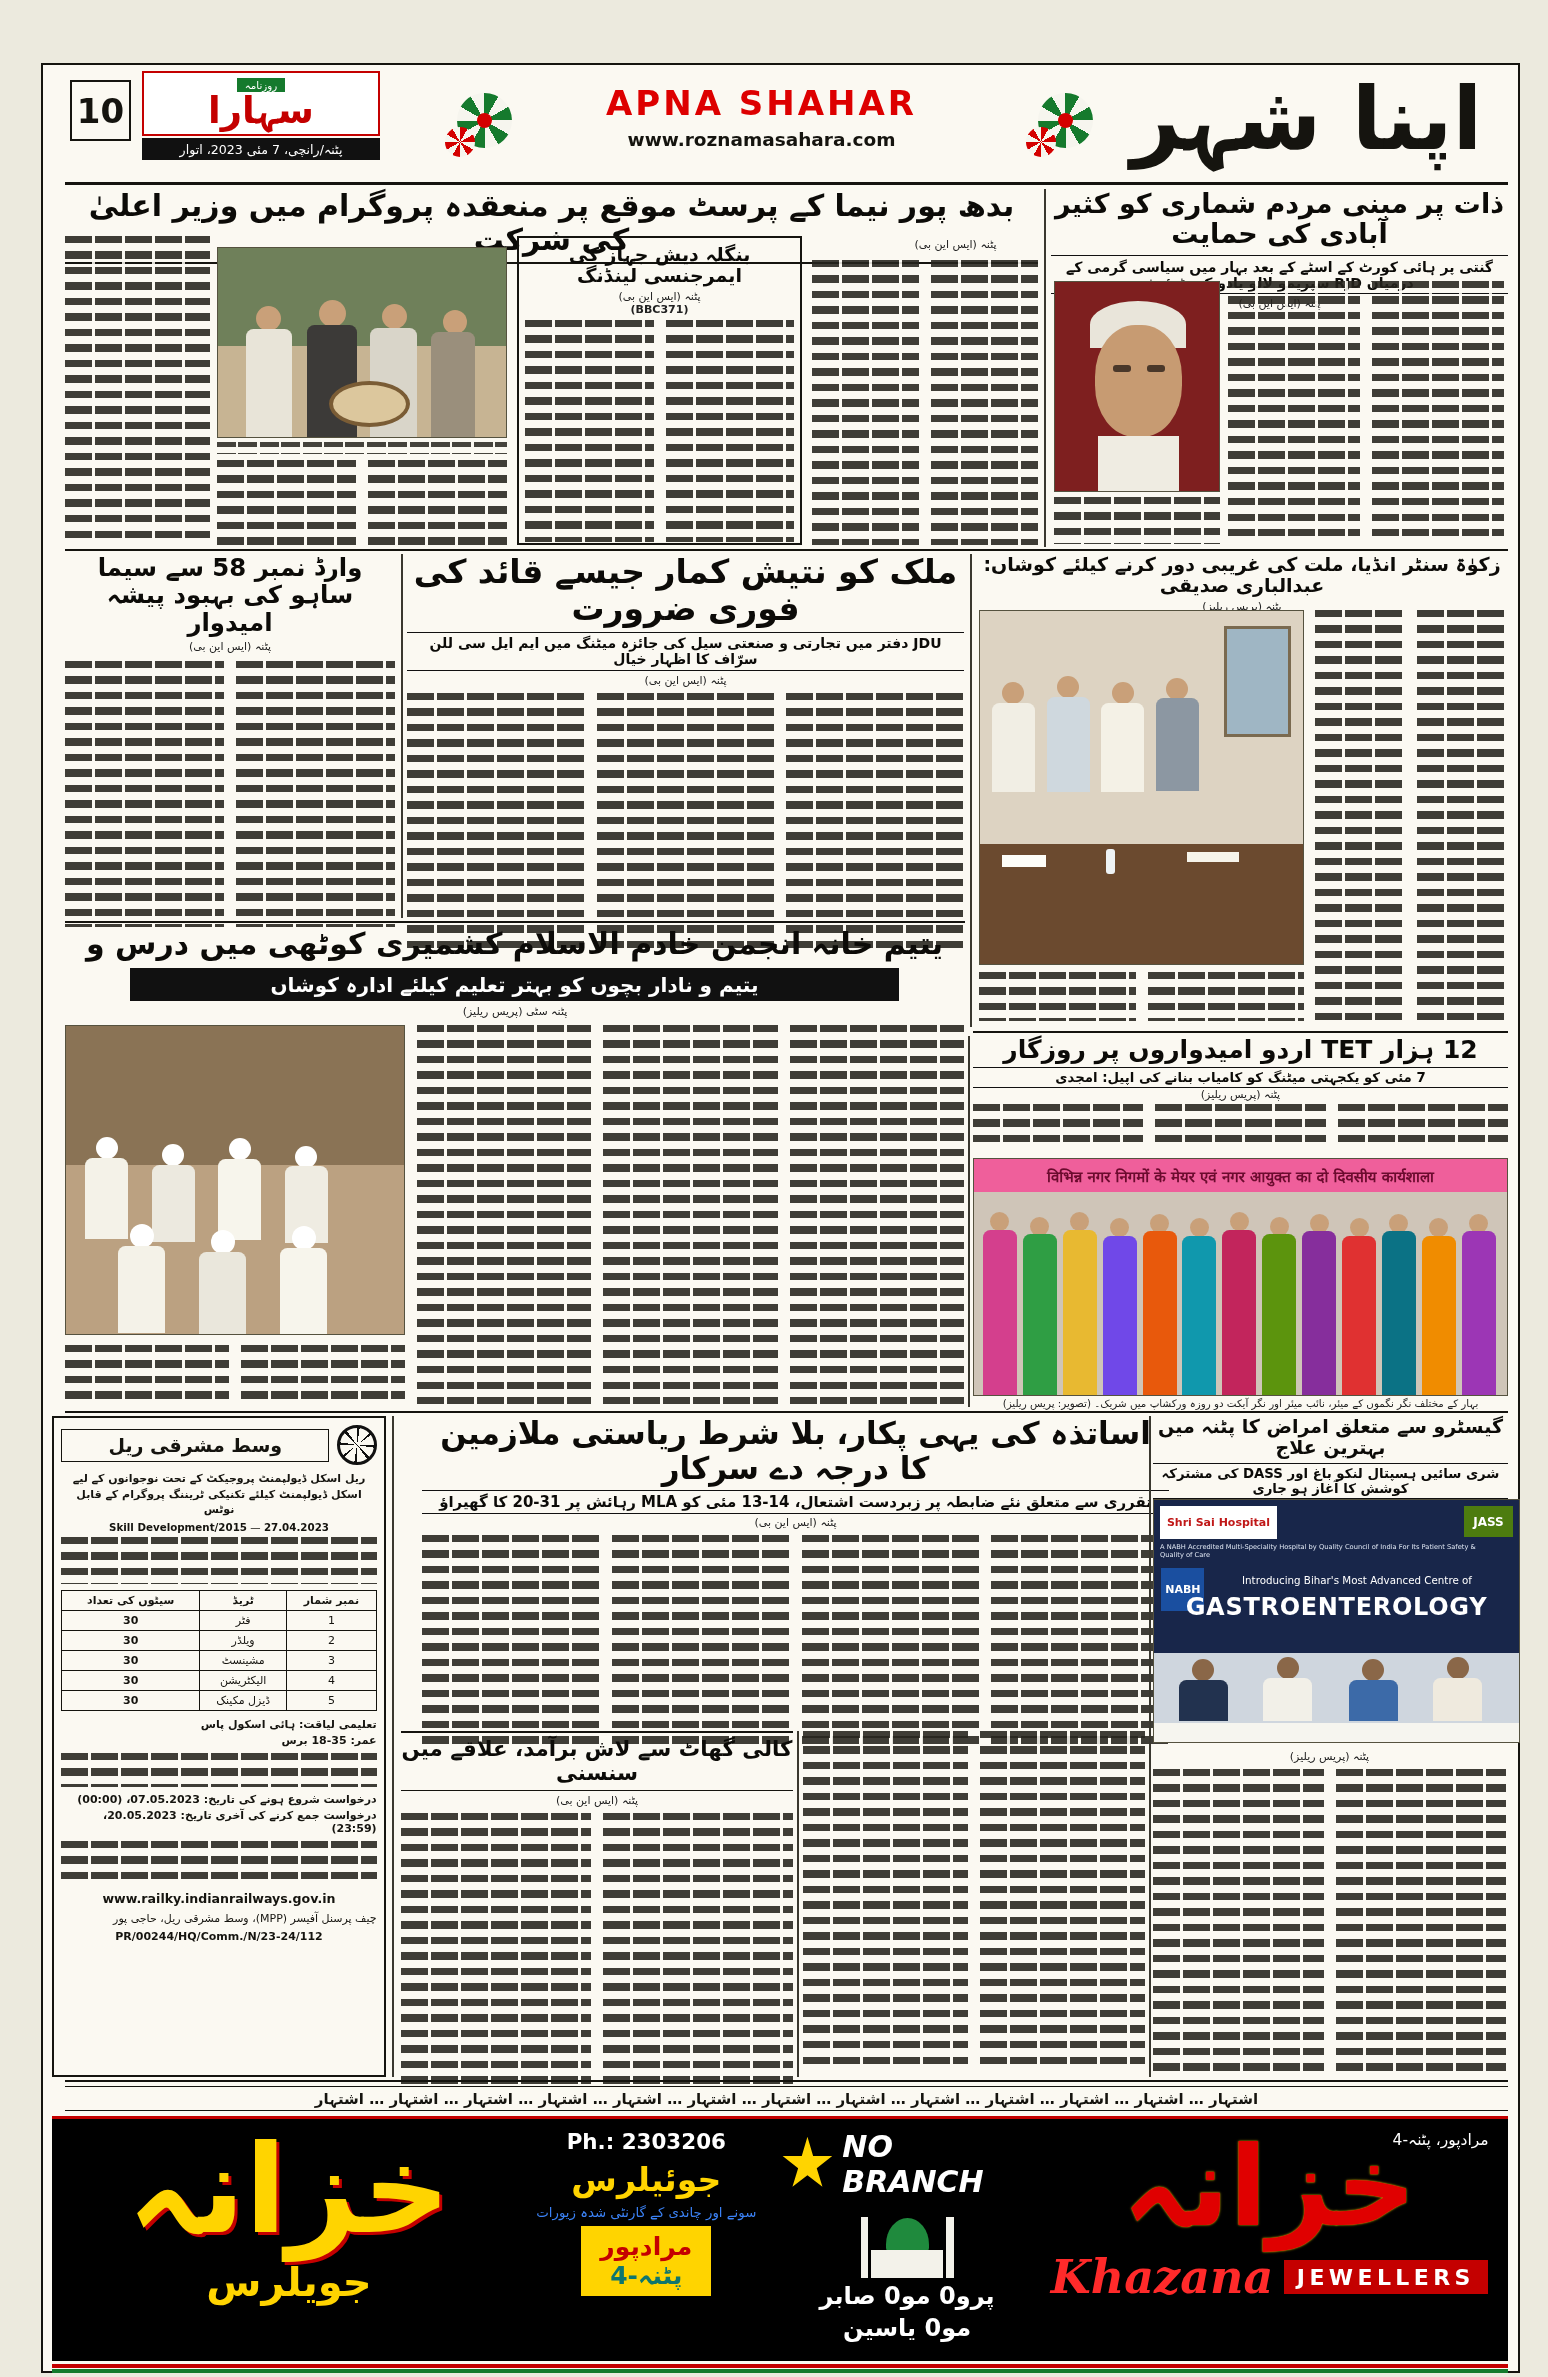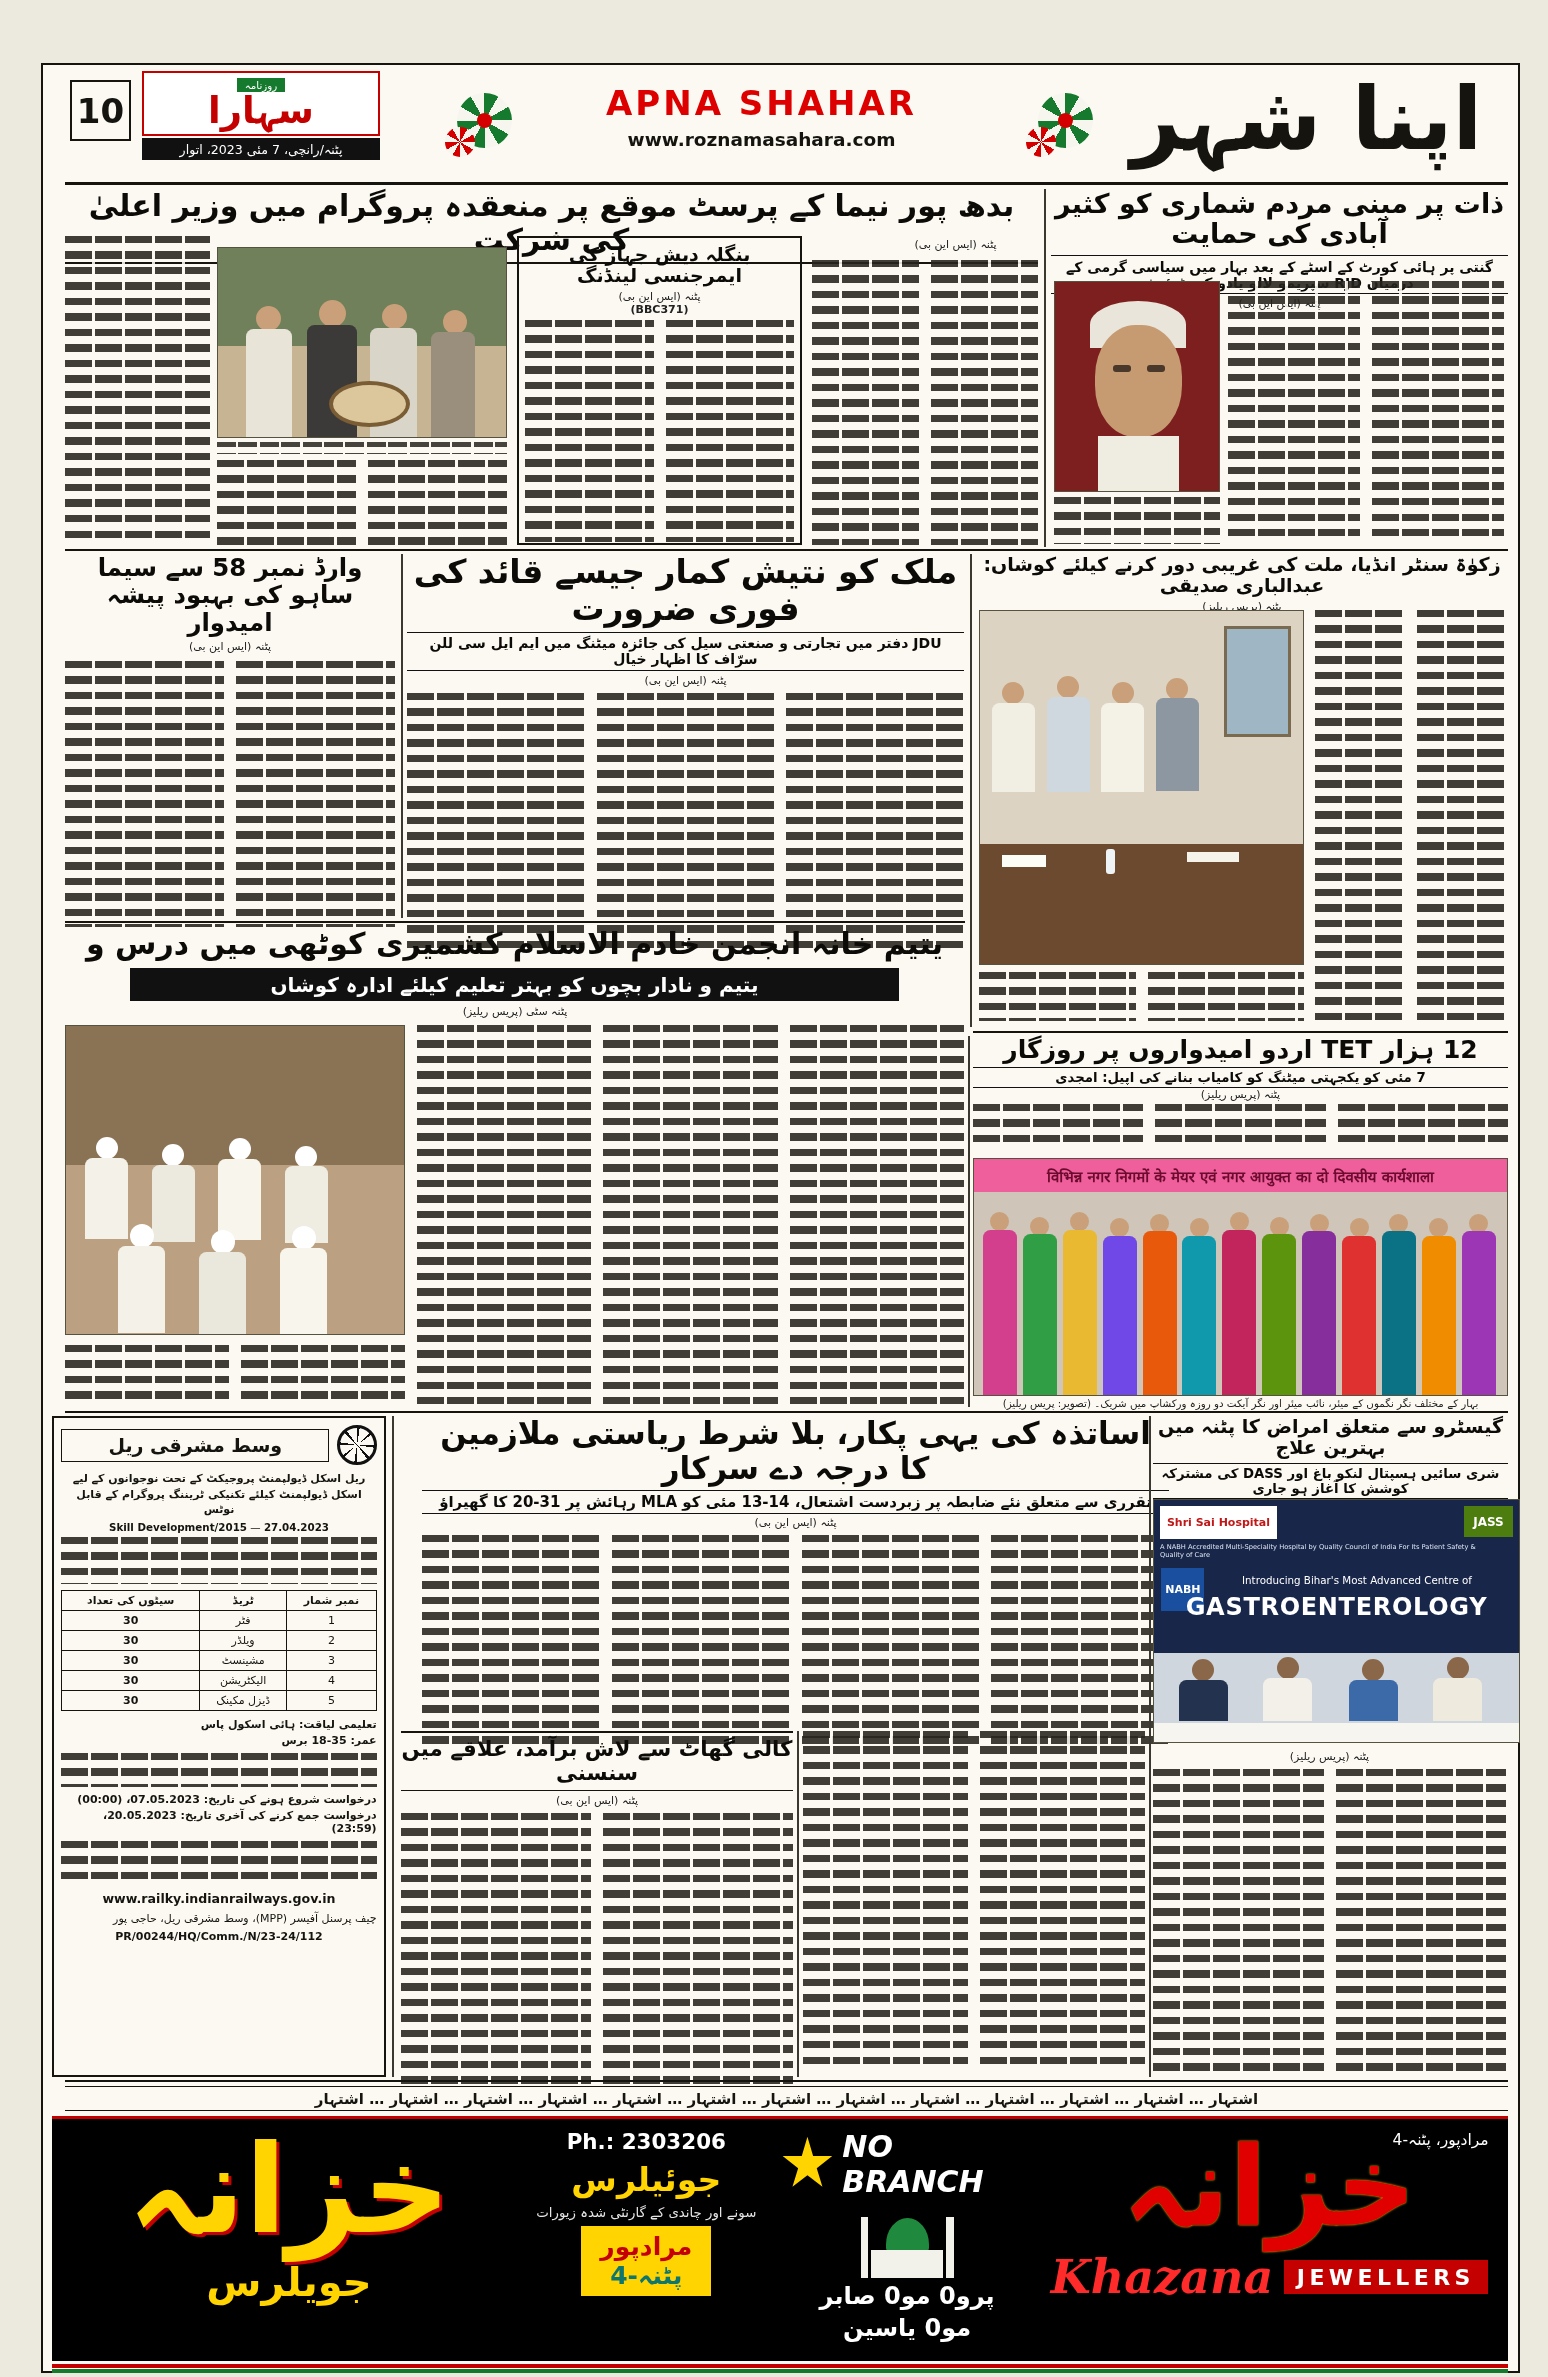--- a/index.html
+++ b/index.html
@@ -395,21 +395,21 @@
 </div>
 
 <div class="abs" style="left:52px;top:2116px;width:1456px;height:245px;background:#000;border-top:3px solid #c40000;display:flex;padding:10.3px 15px;gap:13.3px">
   <div style="width:444px;position:relative">
     <div style="color:#ffd400;font-size:122px;font-weight:800;direction:rtl;text-align:center;line-height:1;text-shadow:3px 3px 0 #c40000">خزانہ</div>
     <div style="color:#ffd400;font-size:40px;font-weight:700;direction:rtl;text-align:center;margin-top:7.4px">جویلرس</div>
   </div>
   <div style="width:244px;display:flex;flex-direction:column;align-items:center;gap:6px">
     <div style="color:#fff;font-size:21.4px;font-weight:700">Ph.: 2303206</div>
     <div style="color:#ffd400;font-size:33px;font-weight:700;direction:rtl">جوئیلرس</div>
-    <div style="color:#e5e5e5;font-size:13.3px;direction:rtl;text-align:center">سونے اور چاندی کے گارنٹی شدہ زیورات</div>
+    <div style="color:#3b82f6;font-size:13.3px;direction:rtl;text-align:center">سونے اور چاندی کے گارنٹی شدہ زیورات</div>
     <div style="background:#ffd400;padding:6px 19px;text-align:center">
       <div style="color:#c40000;font-size:25px;font-weight:800;direction:rtl">مرادپور</div>
       <div style="color:#0f766e;font-size:25px;font-weight:800;direction:rtl">پٹنہ-4</div>
     </div>
   </div>
   <div style="width:251px;display:flex;flex-direction:column;align-items:center;gap:4.4px">
     <div style="display:flex;align-items:center;gap:9px">
       <div class="star"></div>
       <div style="color:#fff;font-size:30px;font-weight:800;font-style:italic">NO BRANCH</div>
     </div>

